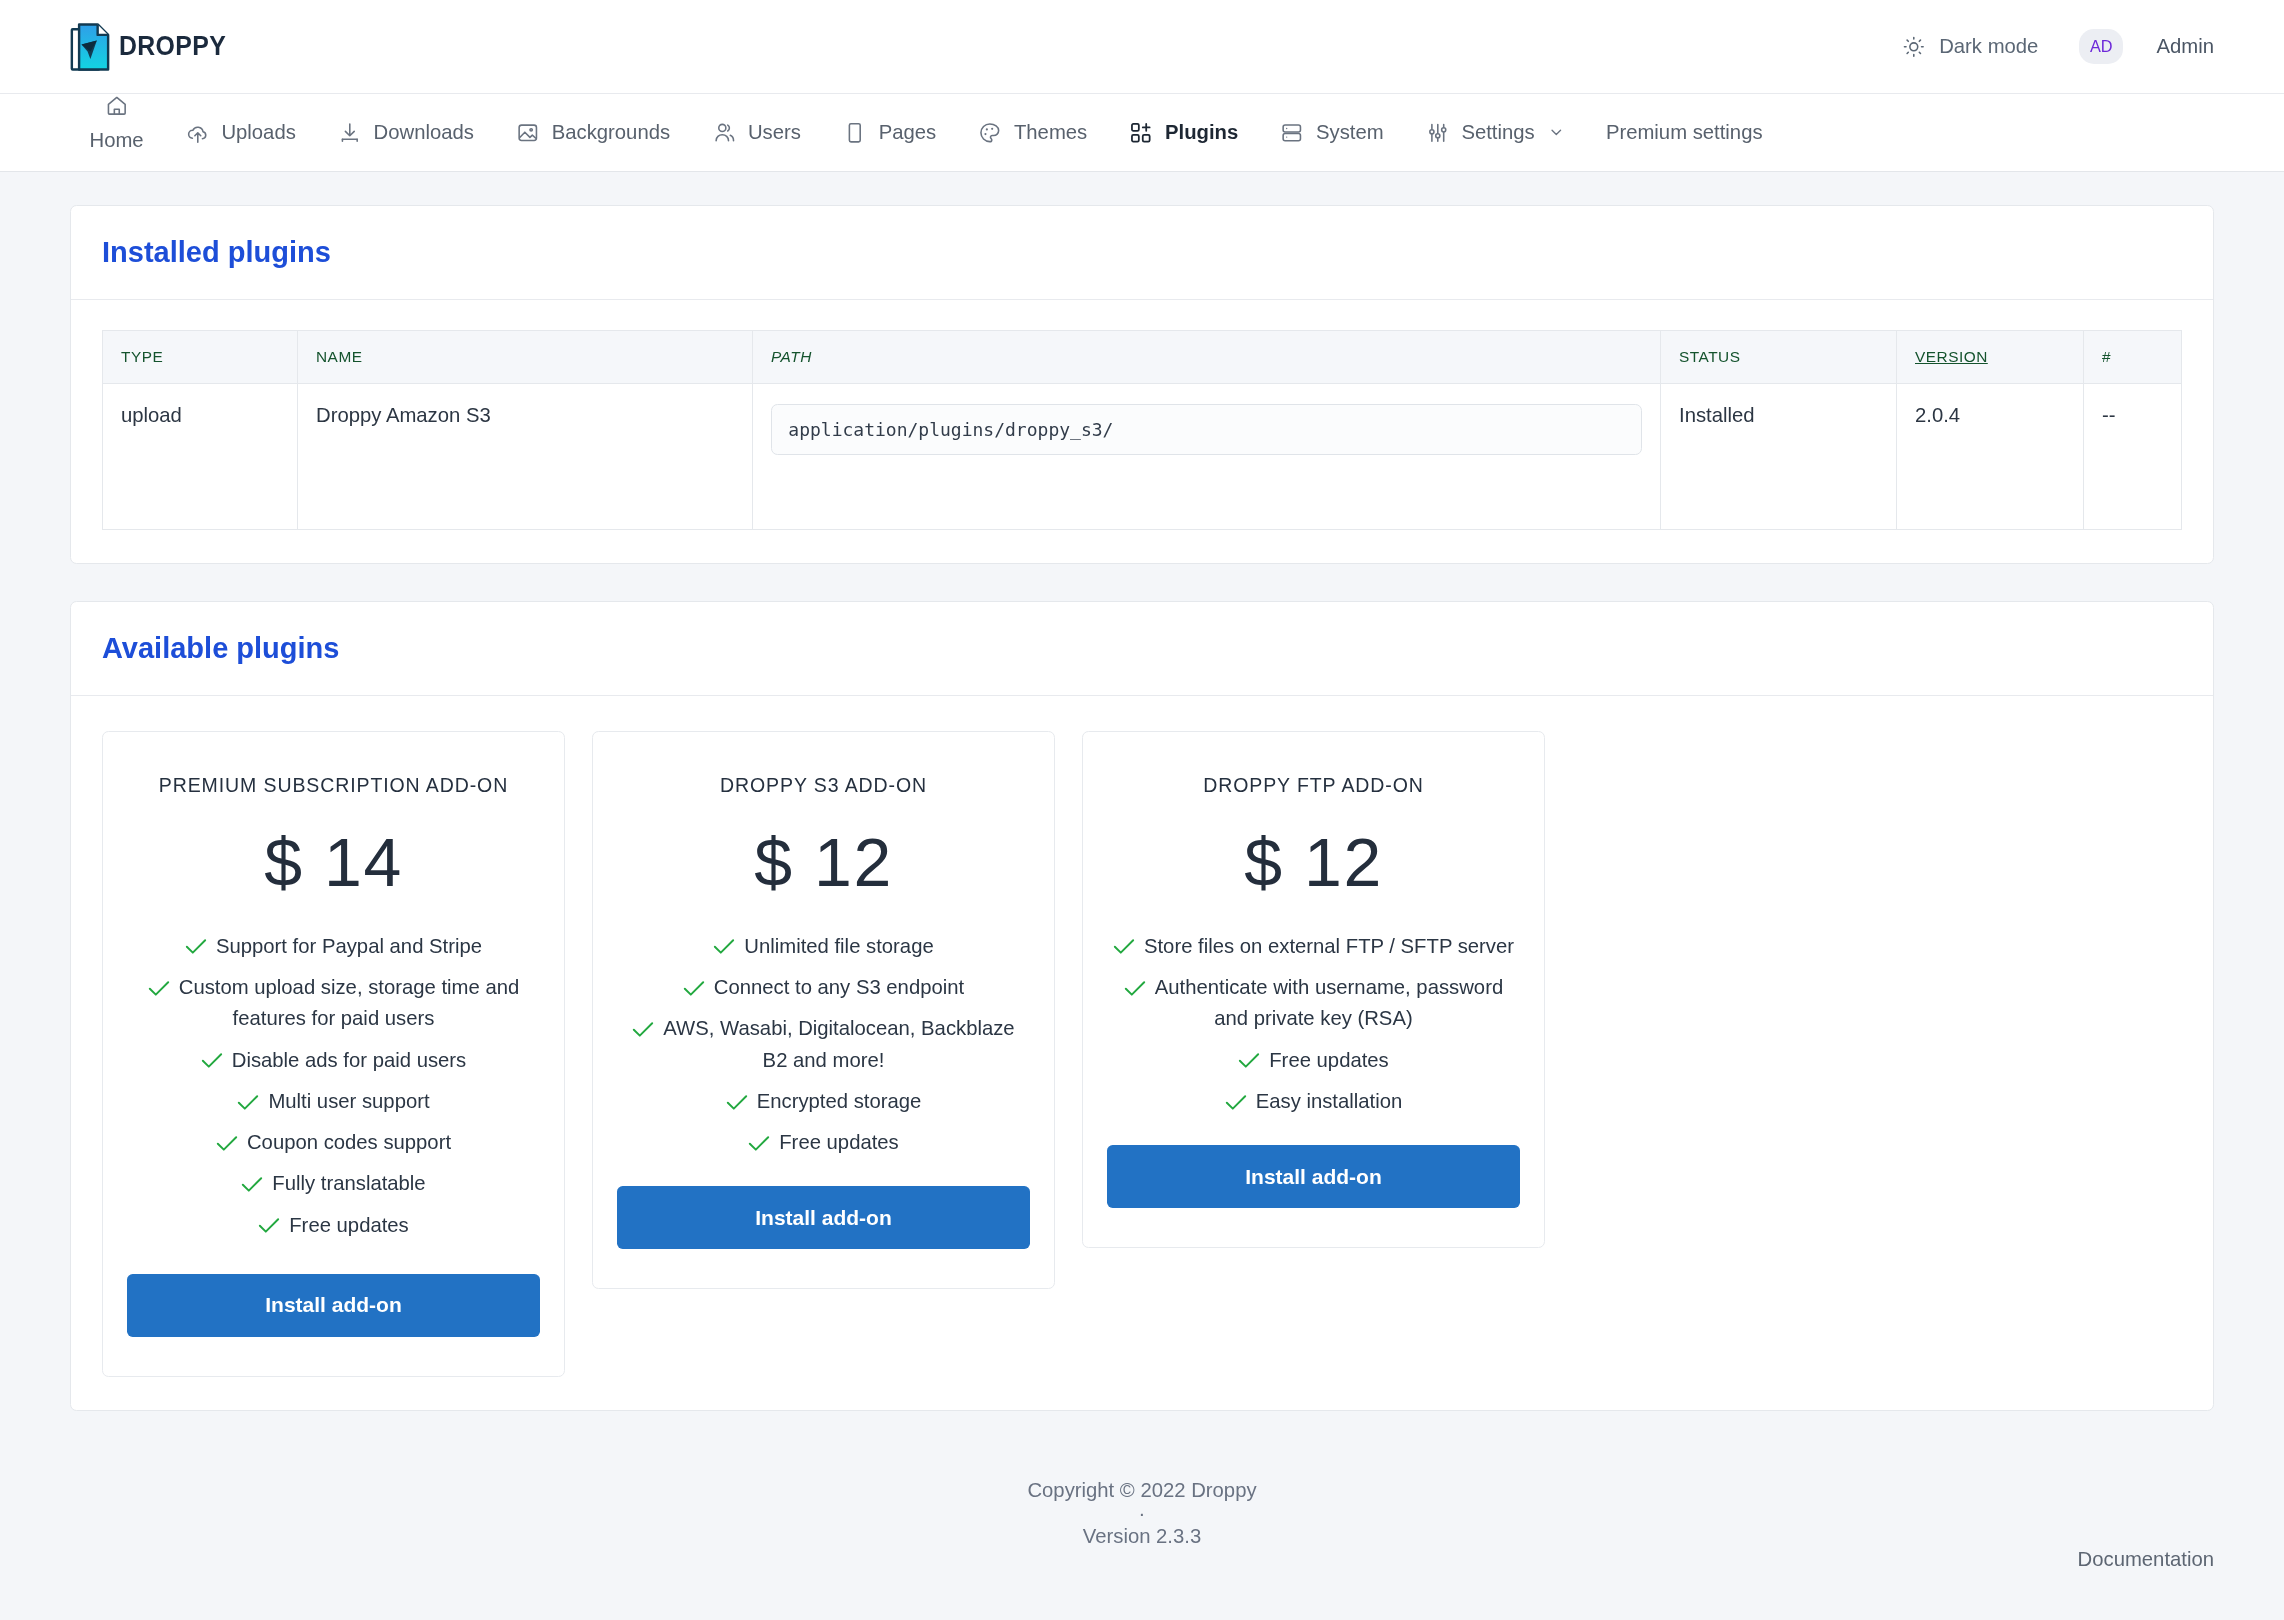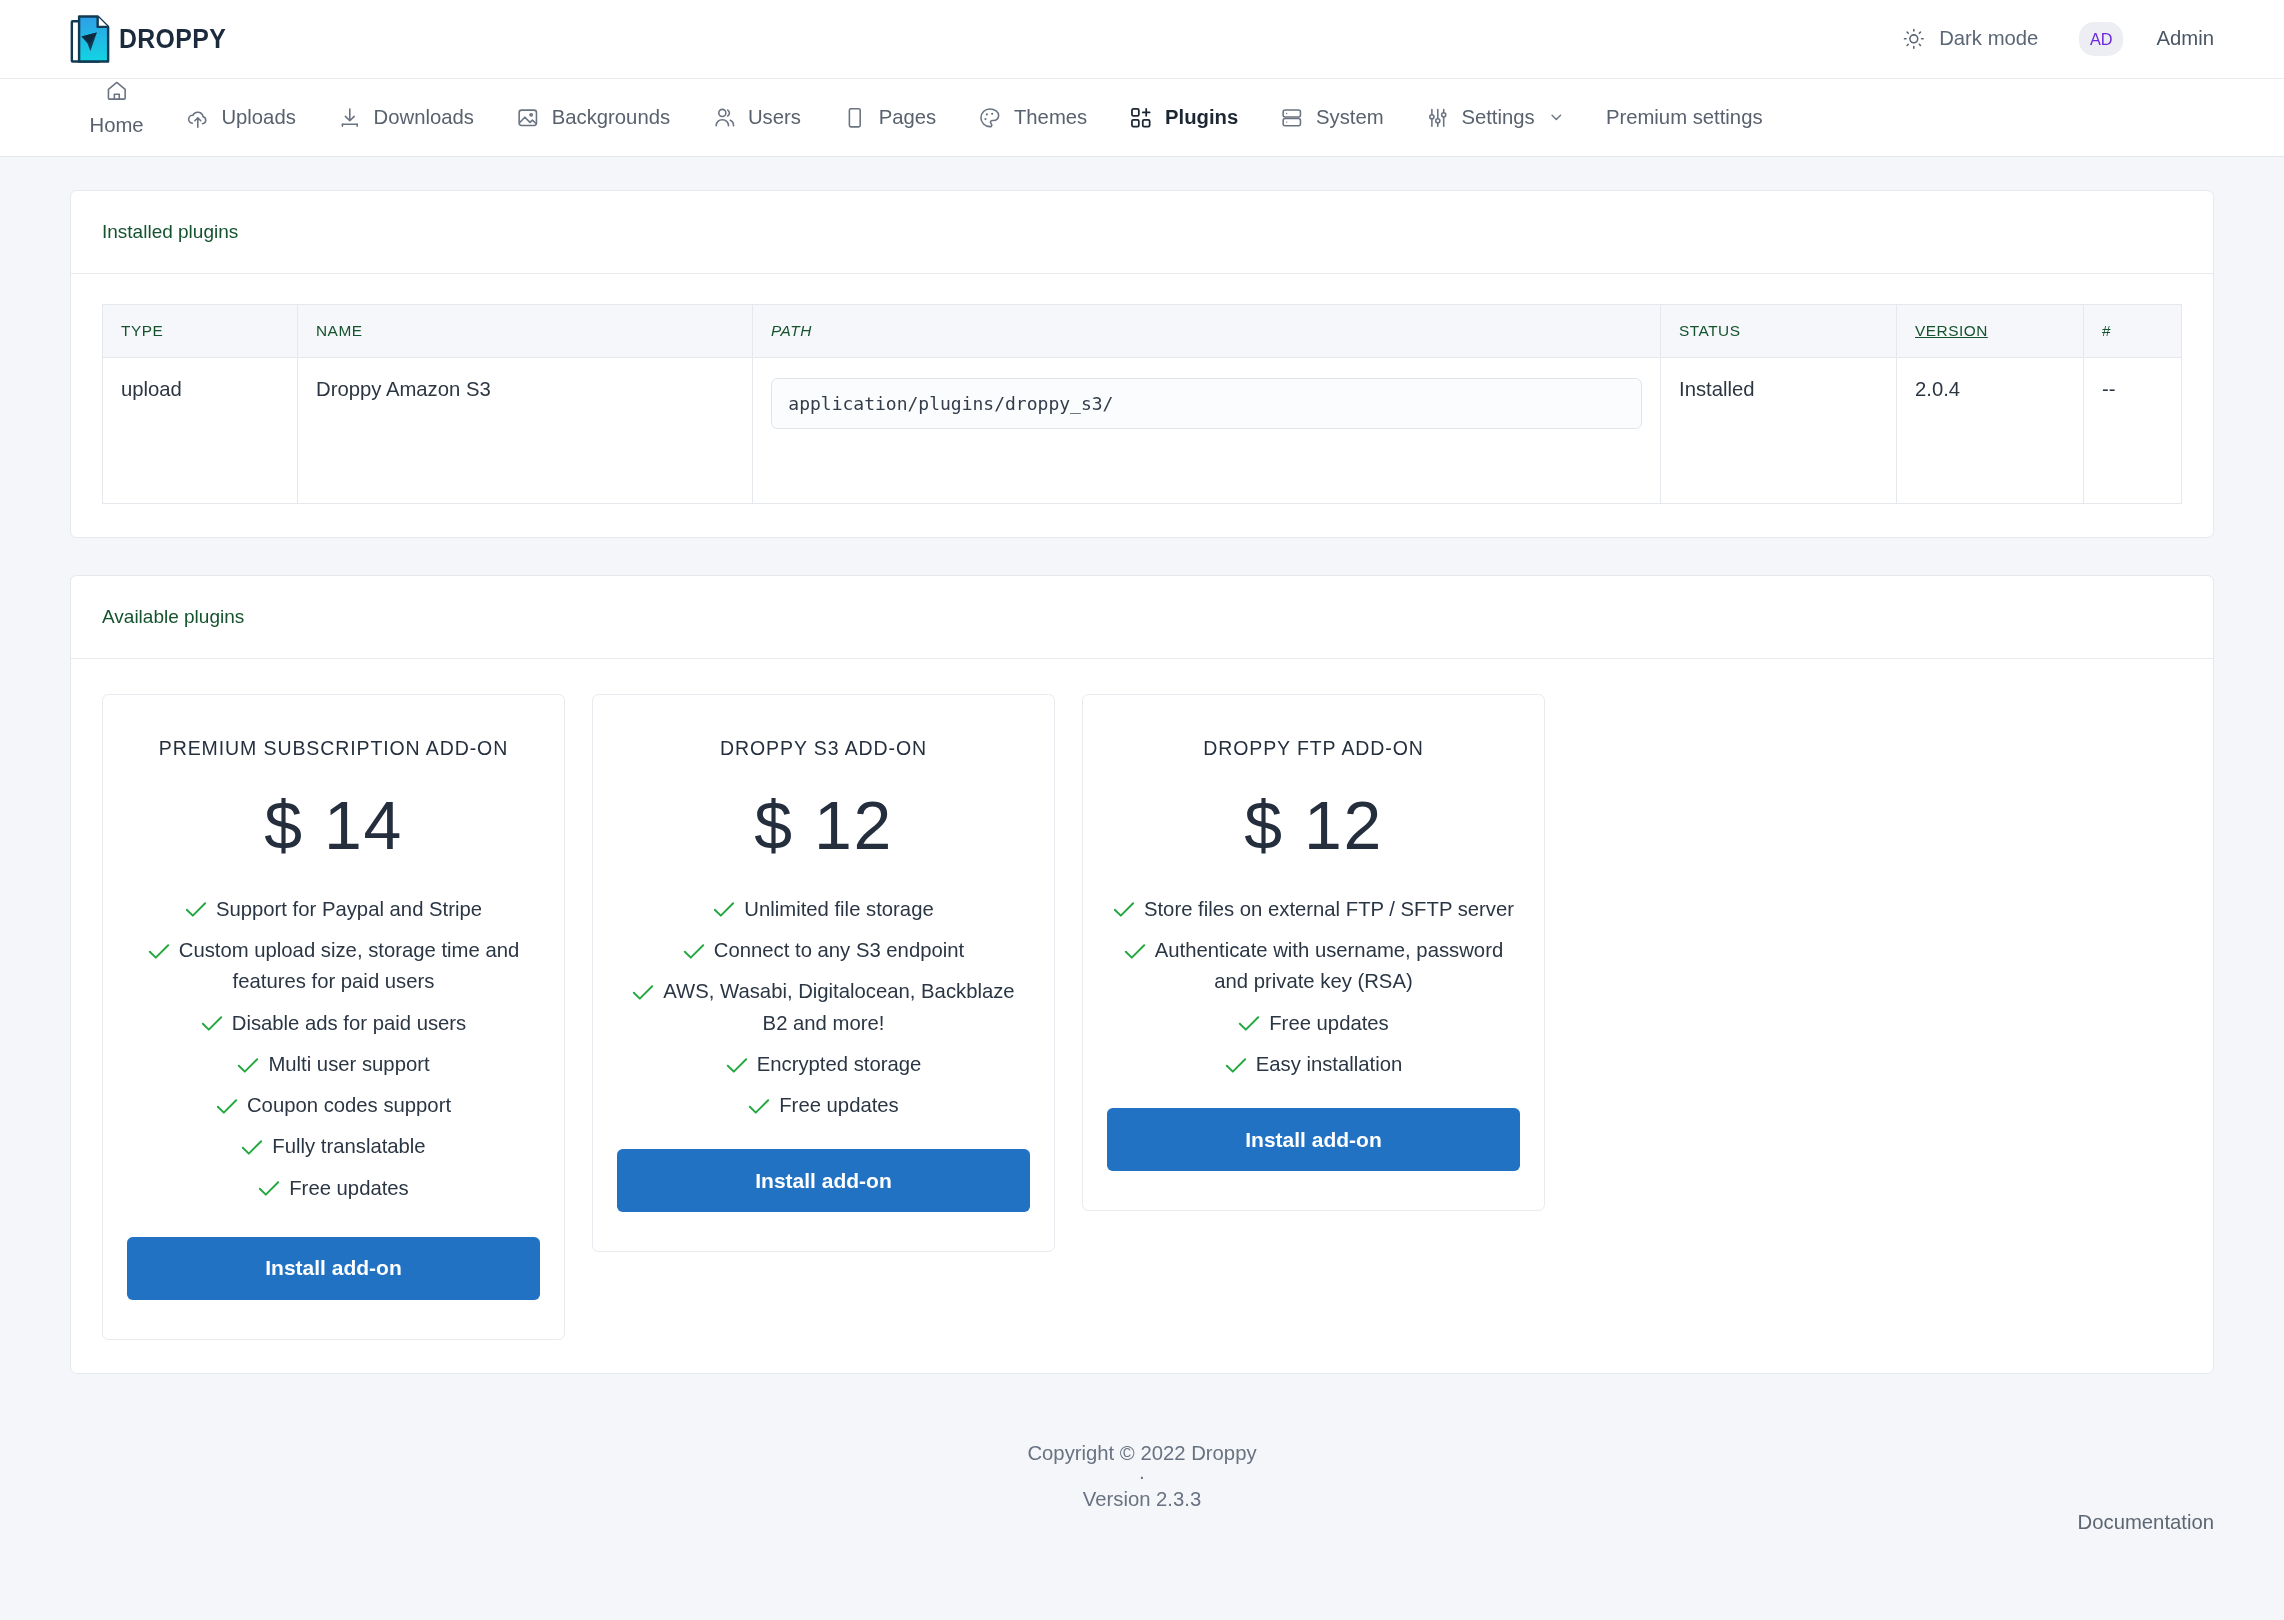--- a/index.html
+++ b/index.html
@@ -7,25 +7,24 @@
   html, body {
     width: 2284px;
     height: 1621px;
     background: #f4f6f9;
     font-family: "Liberation Sans", sans-serif;
     -webkit-font-smoothing: antialiased;
   }
 
   
   .topbar {
-    height: 79px;
+    height: 94px;
     background: #ffffff;
     border-bottom: 0.8px solid #e8eaee;
     display: flex;
-    align-items: center;
     padding: 0 70px 0 70px;
   }
   .brand { display: flex; align-items: center; gap: 4.9px; }
   .brand-logo { width: 44px; height: 50px; display: block; }
   .brand-word {
     font-size: 27px;
     font-weight: 700;
     color: #1b2a3d;
     letter-spacing: 0.4px;
     font-family: "Liberation Sans", sans-serif;
@@ -94,23 +93,23 @@
     background: #ffffff;
     border: 0.8px solid #e5e8ec;
     border-radius: 6.5px;
     margin-bottom: 37px;
   }
   .panel-head {
     padding: 30px 31px;
     border-bottom: 0.8px solid #e8eaee;
   }
   .panel-title {
-    font-size: 19px;
-    color: #14532d;
-    font-weight: 400;
+    font-size: 29px;
+    color: #1d4ed8;
+    font-weight: 700;
   }
   .panel-body { padding: 30px 31px 33px 31px; }
 
   
   table.plugins {
     width: 100%;
     border-collapse: collapse;
     table-layout: fixed;
   }
   table.plugins th {

